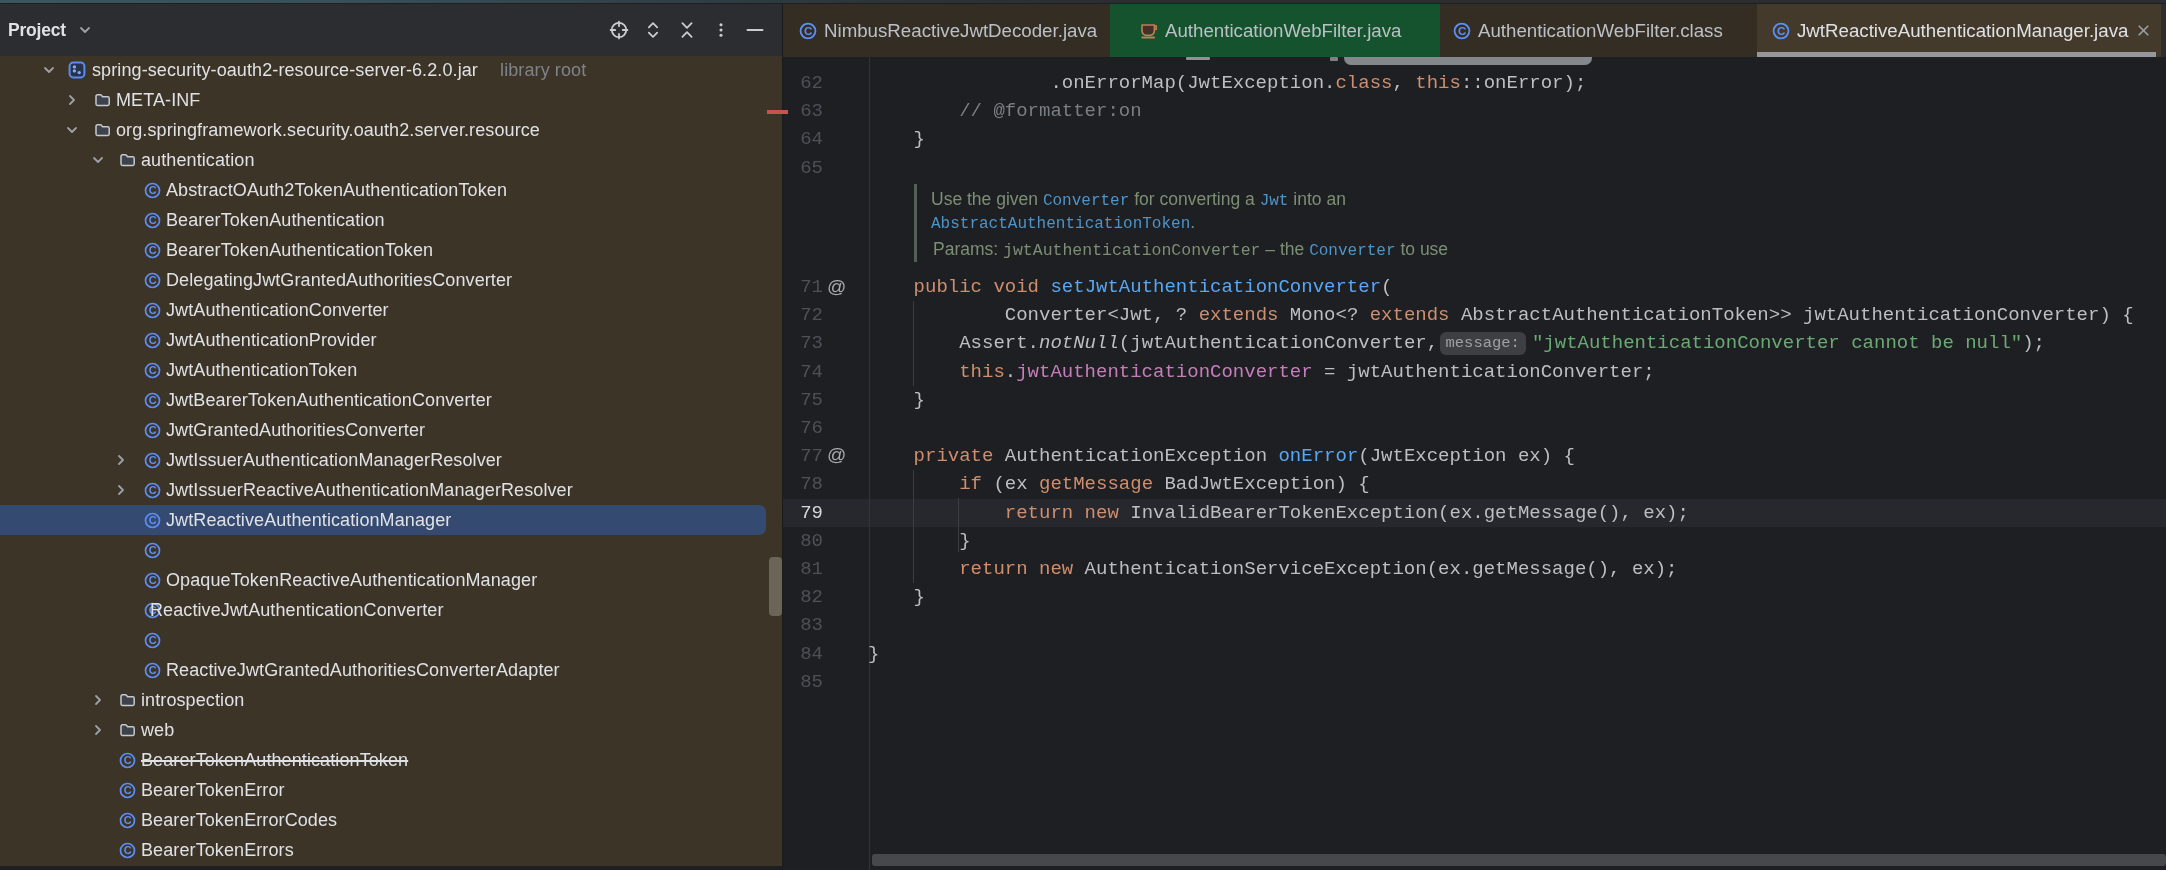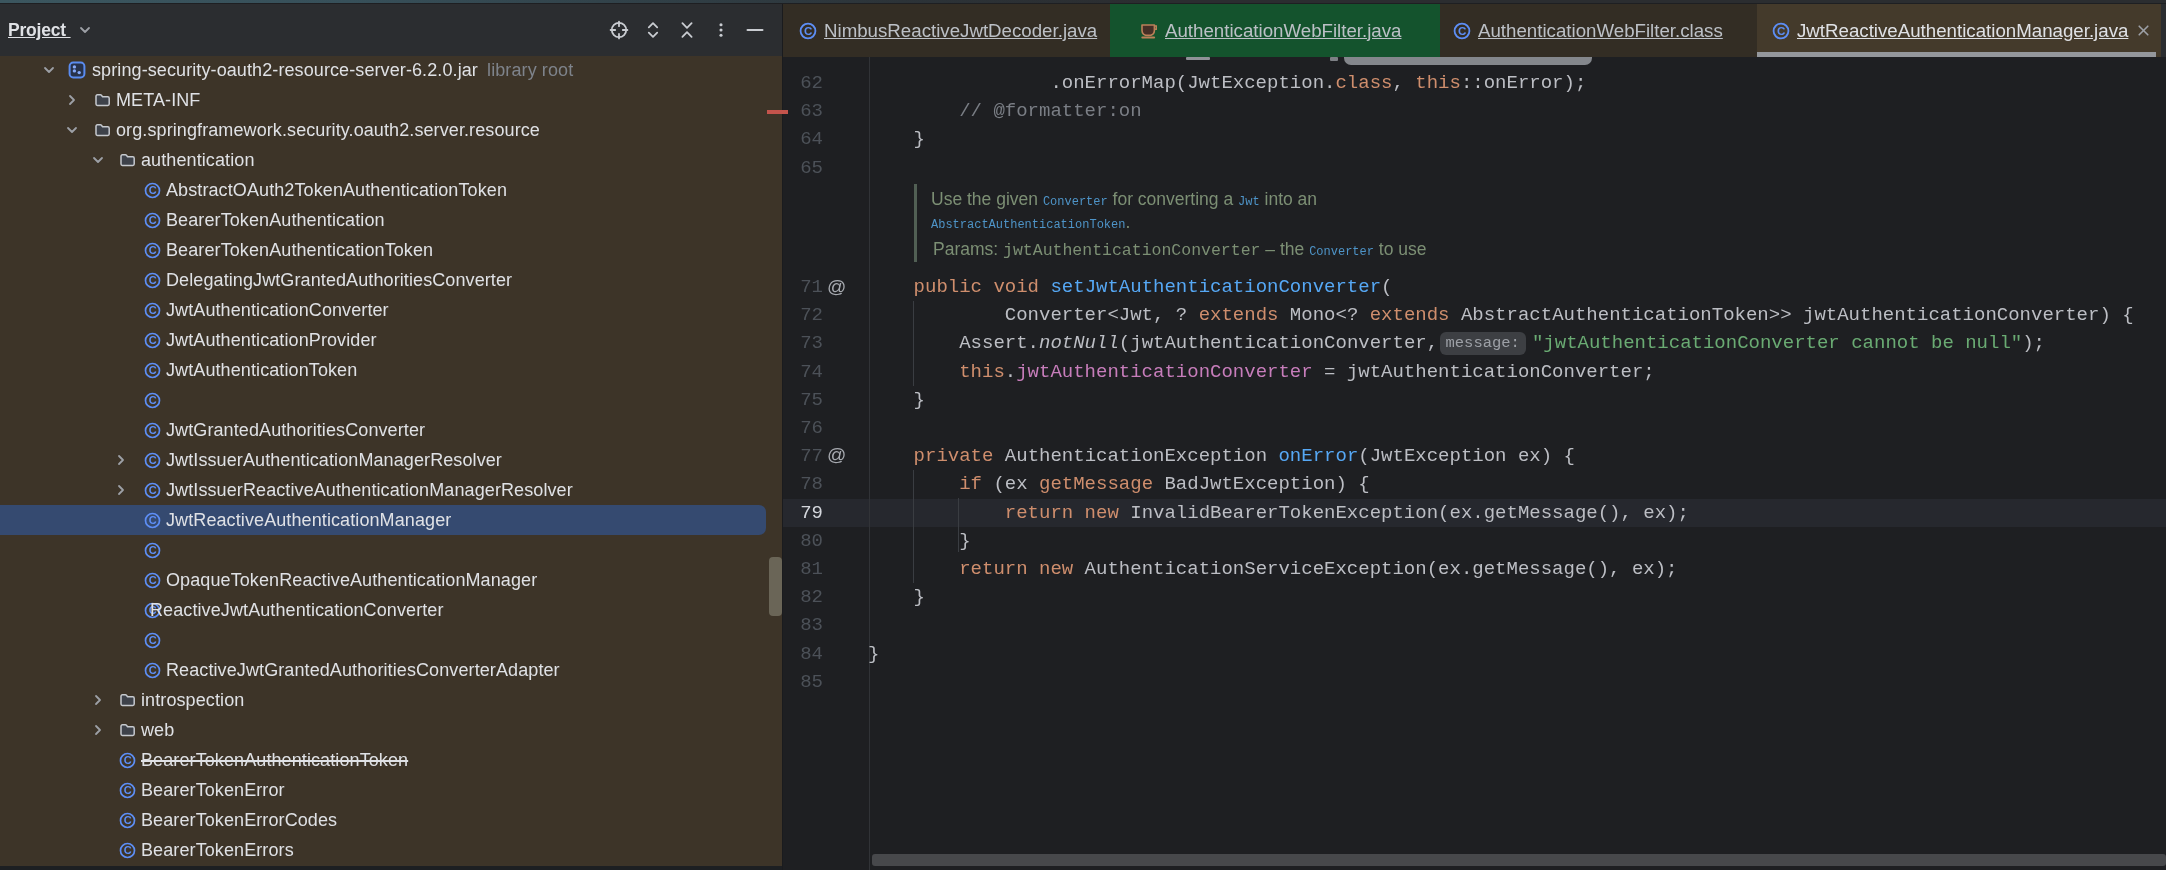--- a/index.html
+++ b/index.html
@@ -1,17 +1,17 @@
 <!DOCTYPE html>
 <html><head><meta charset="utf-8">
 <style>
   html,body{margin:0;padding:0;}
   body{width:2166px;height:870px;position:relative;overflow:hidden;background:#1e1f22;
        font-family:"Liberation Sans",sans-serif;}
-  .abs{position:absolute;text-decoration:underline;}
+  .abs{position:absolute;}
   
   #topstrip{left:0;top:0;width:2166px;height:3px;
     background:linear-gradient(90deg,#3b565f 0px,#37505a 350px,#2c3338 900px,#2b2d30 1150px,#2b2d30 100%);}
   
   #phead{left:0;top:4px;width:782px;height:52px;background:#2b2d30;}
   #ptree{left:0;top:56px;width:782px;height:814px;background:#3d3428;}
   #pdivider{left:782px;top:4px;width:1px;height:866px;background:#1a1b1e;}
   #pbottom{left:0;top:866px;width:782px;height:4px;background:#1d1f22;}
   .ptitle{left:8px;top:4px;height:52px;line-height:52px;color:#dfe1e5;font-size:17.5px;font-weight:700;letter-spacing:-0.2px;}
   .hicon{top:4px;height:52px;display:flex;align-items:center;}
@@ -39,21 +39,21 @@
   .str{color:#6aab73;}
   .fld{color:#c77dbb;}
   .dec{color:#56a8f5;}
   .cmt{color:#7a7e85;}
   .ital{font-style:italic;}
   .inlay{display:inline-block;background:#3d3f43;border-radius:6px;color:#9da0a6;
          font-size:15.5px;height:23px;line-height:23px;padding:0 6px;vertical-align:1.5px;margin-left:-10px;margin-right:6px;}
   .guide{position:absolute;width:1px;background:#3a3d42;}
   
   .doc{position:absolute;font-size:17.5px;color:#7c8f74;white-space:pre;height:24px;line-height:24px;}
-  .dmono{font-family:"Liberation Mono",monospace;font-size:12px;color:#4e94c8;}
+  .dmono{font-family:"Liberation Mono",monospace;font-size:16px;color:#4e94c8;}
   .dmonog{font-family:"Liberation Mono",monospace;font-size:16.5px;color:#7c8f74;}
   #hthumb{left:872px;top:854px;width:1294px;height:12px;background:#47484b;border-radius:3px;}
   #vthumb{left:769px;top:557px;width:13px;height:59px;background:#6a6557;border-radius:4px;}
   #redtick{left:767px;top:110px;width:21px;height:4px;background:#c4544c;}
   #l61box{left:1344px;top:57px;width:248px;height:8px;border-radius:0 0 7px 7px;background:#84878c;}
 </style></head>
 <body>
 <div class="abs" id="topstrip"></div>
 <div class="abs" id="phead"></div>
 <div class="abs" id="ptree"></div>
@@ -94,21 +94,21 @@
 <div class="abs row" style="top:55px">
     <svg class="cv" style="left:41px;top:7px" width="16" height="16" viewBox="0 0 16 16">
       <path d="M4 6 l4 4 4-4" stroke="#9da0a6" stroke-width="1.8" fill="none" stroke-linecap="round" stroke-linejoin="round"></path>
     </svg>
     <svg class="cv" style="left:68px;top:6px" width="18" height="18" viewBox="0 0 18 18">
       <rect x="1.6" y="1.6" width="14.8" height="14.8" rx="3.6" fill="#27324b" stroke="#5a8cf0" stroke-width="2"></rect>
       <circle cx="6.4" cy="5.9" r="1.7" fill="#86a9f8"></circle>
       <circle cx="6.4" cy="9.9" r="1.7" fill="#86a9f8"></circle>
       <circle cx="11.2" cy="11.6" r="1.7" fill="#86a9f8"></circle>
     </svg>
-    <span class="cv lbl" style="left:92px;top:0;height:30px;line-height:30px">spring-security-oauth2-resource-server-6.2.0.jar <span class="ghost" style="margin-left:4px">library root</span></span>
+    <span class="cv lbl" style="left:92px;top:0;height:30px;line-height:30px">spring-security-oauth2-resource-server-6.2.0.jar <span class="ghost" style="margin-left:17px">library root</span></span>
   </div>
 <div class="abs row" style="top:85px">
     <svg class="cv" style="left:64px;top:7px" width="16" height="16" viewBox="0 0 16 16">
       <path d="M6 4 l4 4 -4 4" stroke="#9da0a6" stroke-width="1.8" fill="none" stroke-linecap="round" stroke-linejoin="round"></path>
     </svg>
     <svg class="cv" style="left:94px;top:7px" width="17" height="16" viewBox="0 0 17 16">
       <path d="M2 4.2 C2 3.4 2.6 2.8 3.4 2.8 H6.4 C6.8 2.8 7.2 3 7.4 3.3 L8.6 4.8 H13.8 C14.6 4.8 15.2 5.4 15.2 6.2 V12 C15.2 12.8 14.6 13.4 13.8 13.4 H3.4 C2.6 13.4 2 12.8 2 12 Z" fill="#3e424a" stroke="#c6c9ce" stroke-width="1.5" stroke-linejoin="round"></path>
     </svg>
     <span class="cv lbl" style="left:116px;top:0;height:30px;line-height:30px">META-INF</span>
   </div>
@@ -177,20 +177,21 @@
       <circle cx="8.5" cy="8.5" r="7" fill="none" stroke="#5d8ef5" stroke-width="1.7"></circle>
       <text x="8.8" y="12.4" text-anchor="middle" font-family="Liberation Sans,sans-serif" font-size="11" font-weight="700" fill="#5d8ef5">C</text>
     </svg>
     <span class="cv lbl" style="left:166px;top:0;height:30px;line-height:30px">JwtAuthenticationToken</span>
   </div>
 <div class="abs row" style="top:385px">
     <svg class="cv" style="left:144px;top:7px" width="17" height="17" viewBox="0 0 17 17">
       <circle cx="8.5" cy="8.5" r="7" fill="none" stroke="#5d8ef5" stroke-width="1.7"></circle>
       <text x="8.8" y="12.4" text-anchor="middle" font-family="Liberation Sans,sans-serif" font-size="11" font-weight="700" fill="#5d8ef5">C</text>
     </svg>
+    <span class="cv lbl" style="left:166px;top:0;height:30px;line-height:30px">JwtBearerTokenAuthenticationConverter</span>
   </div>
 <div class="abs row" style="top:415px">
     <svg class="cv" style="left:144px;top:7px" width="17" height="17" viewBox="0 0 17 17">
       <circle cx="8.5" cy="8.5" r="7" fill="none" stroke="#5d8ef5" stroke-width="1.7"></circle>
       <text x="8.8" y="12.4" text-anchor="middle" font-family="Liberation Sans,sans-serif" font-size="11" font-weight="700" fill="#5d8ef5">C</text>
     </svg>
     <span class="cv lbl" style="left:166px;top:0;height:30px;line-height:30px">JwtGrantedAuthoritiesConverter</span>
   </div>
 <div class="abs row" style="top:445px">
     <svg class="cv" style="left:113px;top:7px" width="16" height="16" viewBox="0 0 16 16">

